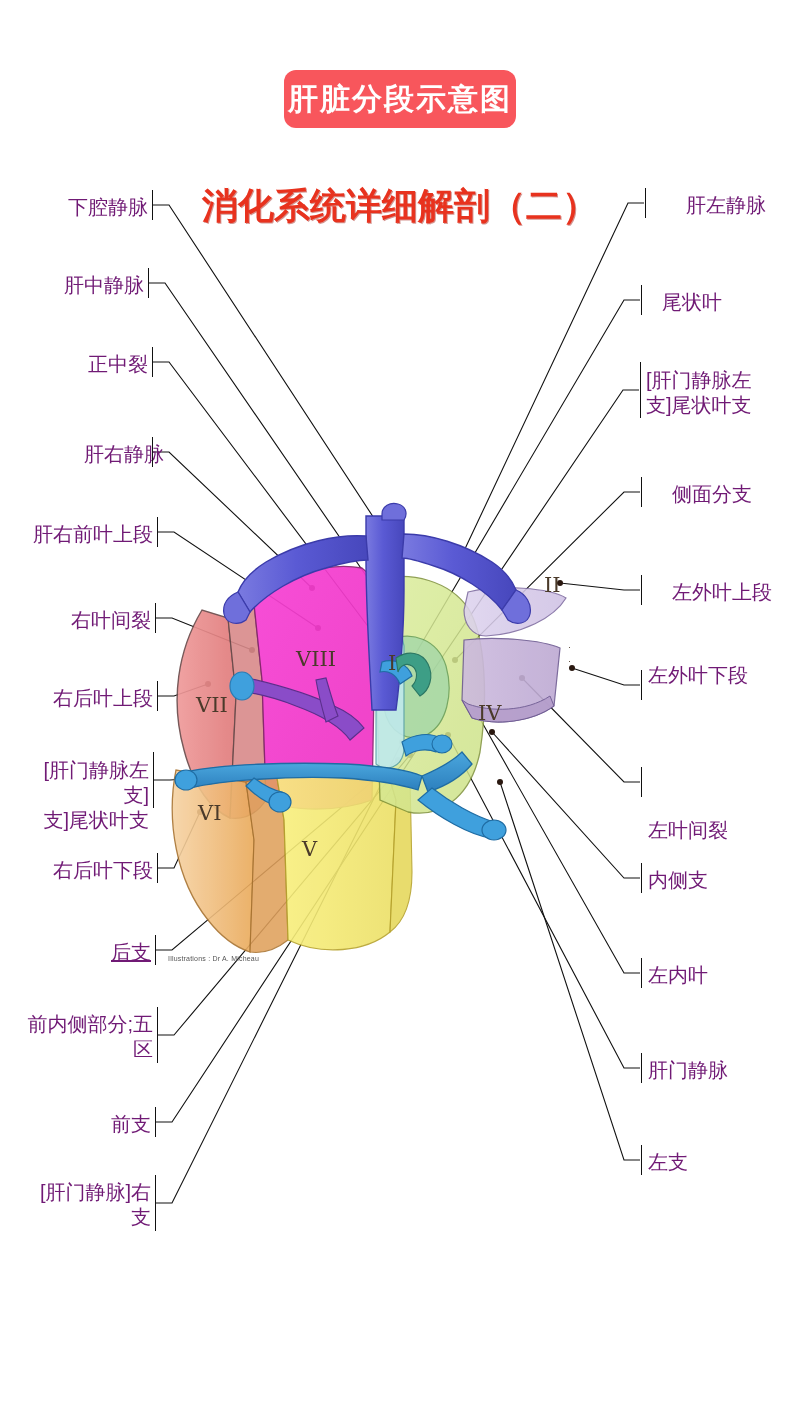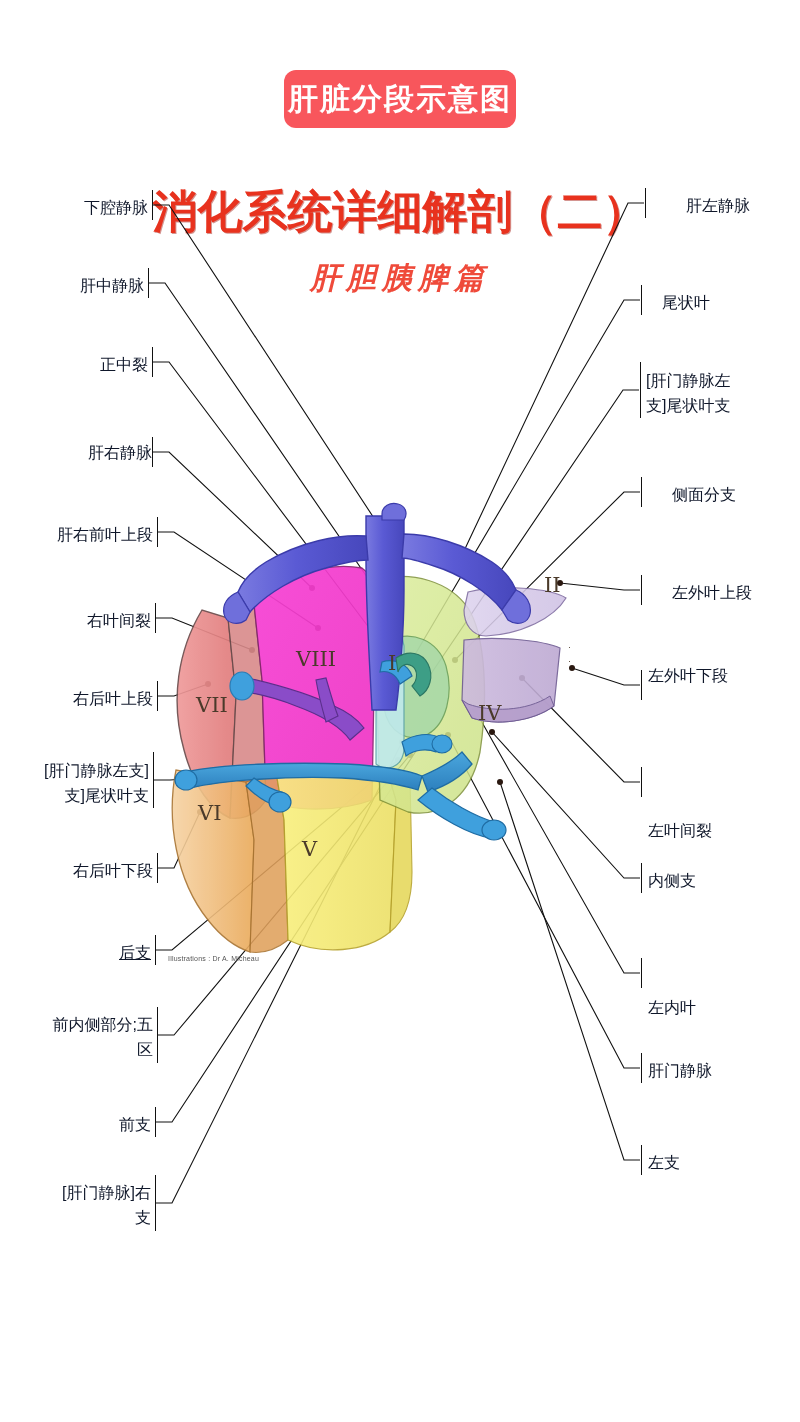--- a/index.html
+++ b/index.html
@@ -31,21 +31,21 @@
     letter-spacing:2px;
     white-space:nowrap;
   }
 
   
   #main-heading {
     position:absolute;
     left:0; top:182px; width:800px;
     text-align:center;
     color:#e8321e;
-    font-size:45px;
+    font-size:36px;
     font-weight:bold;
     font-family:"DejaVu Serif", serif;
     letter-spacing:0px;
     white-space:nowrap;
     text-shadow:1px 1px 0 rgba(160,20,10,.45);
   }
   #sub-heading {
     position:absolute;
     left:0; top:258px; width:800px;
     text-align:center;
@@ -54,23 +54,23 @@
     font-weight:bold;
     font-style:italic;
     font-family:"DejaVu Serif", serif;
     letter-spacing:6px;
     white-space:nowrap;
   }
 
   
   .label {
     position:absolute;
-    font-size:16px;
+    font-size:20px;
     line-height:25px;
-    color:#0f172a;
+    color:#701a75;
     white-space:pre-line;
   }
   .label.left  { text-align:right; }
   .label.right { text-align:left; }
 
   .tick {
     position:absolute;
     width:0; border-left:1.6px solid #111;
   }
 
@@ -98,21 +98,20 @@
 </head>
 <body>
 
 <div id="page">
 
   <div id="title-badge">
     <span id="title-badge-text">肝脏分段示意图</span>
   </div>
 
   <div id="main-heading">消化系统详细解剖（二）</div>
-  <div id="sub-heading">肝胆胰脾篇</div>
 
   <svg id="leaders" viewBox="0 0 800 1422">
       <path d="M153 205 L169 205 L385 535" stroke="#111" stroke-width="1.1" fill="none"></path>
       <circle cx="385" cy="535" r="3" fill="#2a1810"></circle>
       <path d="M149 283 L165 283 L400 625" stroke="#111" stroke-width="1.1" fill="none"></path>
       <circle cx="400" cy="625" r="3" fill="#2a1810"></circle>
       <path d="M153 362 L169 362 L382 645" stroke="#111" stroke-width="1.1" fill="none"></path>
       <circle cx="382" cy="645" r="3" fill="#2a1810"></circle>
       <path d="M153 452 L169 452 L312 588" stroke="#111" stroke-width="1.1" fill="none"></path>
       <circle cx="312" cy="588" r="3" fill="#2a1810"></circle>
@@ -282,21 +281,21 @@
 
   <div id="credit">Illustrations : Dr A. Micheau</div>
 
   <div id="labels-left">
       <div class="label left" style="left: 60px; width: 88px; top: 195px;">下腔静脉</div>
       <div class="tick" style="left: 152px; top: 190px; height: 30px;"></div>
       <div class="label left" style="left: 55px; width: 89px; top: 273px;">肝中静脉</div>
       <div class="tick" style="left: 148px; top: 268px; height: 30px;"></div>
       <div class="label left" style="left: 80px; width: 68px; top: 352px;">正中裂</div>
       <div class="tick" style="left: 152px; top: 347px; height: 30px;"></div>
-      <div class="label left" style="left: 56px; width: 96px; top: 442px; font-family: Liberation Mono, monospace;">肝右静脉</div>
+      <div class="label left" style="left: 68px; width: 96px; top: 442px;">肝右静脉</div>
       <div class="tick" style="left: 152px; top: 437px; height: 30px;"></div>
       <div class="label left" style="left: 15px; width: 138px; top: 522px;">肝右前叶上段</div>
       <div class="tick" style="left: 157px; top: 517px; height: 30px;"></div>
       <div class="label left" style="left: 55px; width: 96px; top: 608px;">右叶间裂</div>
       <div class="tick" style="left: 155px; top: 603px; height: 30px;"></div>
       <div class="label left" style="left: 35px; width: 118px; top: 686px;">右后叶上段</div>
       <div class="tick" style="left: 157px; top: 681px; height: 30px;"></div>
       <div class="label left" style="left: 18px; width: 131px; top: 758px;">[肝门静脉左支]
 支]尾状叶支</div>
       <div class="tick" style="left: 153px; top: 752px; height: 56px;"></div>
@@ -324,20 +323,20 @@
       <div class="label right" style="left: 648px; width: 148px; top: 482px; margin-left: 24px;">侧面分支</div>
       <div class="tick" style="left: 641px; top: 477px; height: 30px;"></div>
       <div class="label right" style="left: 672px; width: 148px; top: 580px;">左外叶上段</div>
       <div class="tick" style="left: 641px; top: 575px; height: 30px;"></div>
       <div class="label right" style="left: 648px; width: 148px; top: 663px;">左外叶下段</div>
       <div class="tick" style="left: 641px; top: 670px; height: 30px;"></div>
       <div class="label right" style="left: 648px; width: 148px; top: 818px;">左叶间裂</div>
       <div class="tick" style="left: 641px; top: 767px; height: 30px;"></div>
       <div class="label right" style="left: 648px; width: 148px; top: 868px;">内侧支</div>
       <div class="tick" style="left: 641px; top: 863px; height: 30px;"></div>
-      <div class="label right" style="left: 648px; width: 148px; top: 963px; margin-top: 32px;">左内叶</div>
+      <div class="label right" style="left: 648px; width: 148px; top: 963px;">左内叶</div>
       <div class="tick" style="left: 641px; top: 958px; height: 30px;"></div>
       <div class="label right" style="left: 648px; width: 148px; top: 1058px;">肝门静脉</div>
       <div class="tick" style="left: 641px; top: 1053px; height: 30px;"></div>
       <div class="label right" style="left: 648px; width: 148px; top: 1150px;">左支</div>
       <div class="tick" style="left: 641px; top: 1145px; height: 30px;"></div>
     </div>
 </div>
 
 </body></html>

